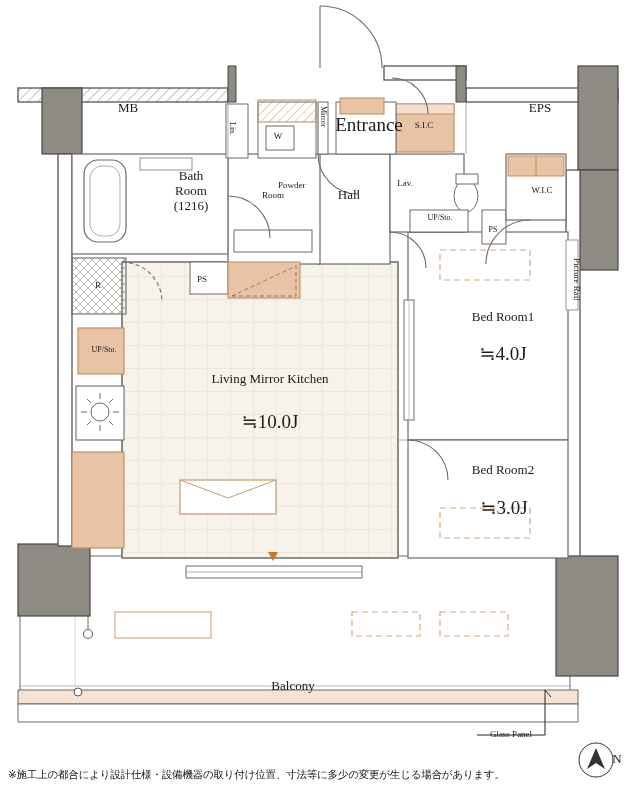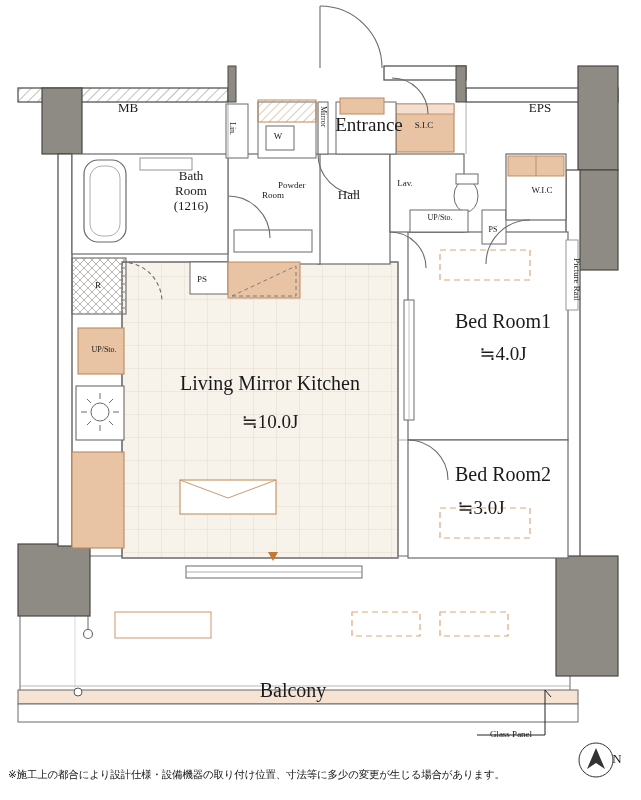--- a/index.html
+++ b/index.html
@@ -3,21 +3,21 @@
 <meta charset="utf-8">
 <style>
   html,body{margin:0;padding:0;background:#ffffff;}
   body{width:641px;height:800px;position:relative;font-family:"Liberation Serif",serif;color:#1a1a1a;overflow:hidden;}
   #plan{position:absolute;left:0;top:0;width:641px;height:800px;}
   .lbl{position:absolute;text-align:center;line-height:1.15;white-space:nowrap;}
   .lbl.small{font-size:9px;}
   .lbl.tiny{font-size:8px;}
   .lbl.med{font-size:13px;}
   .lbl.big{font-size:19px;}
-  .lbl.xbig{font-size:20px;}
+  .lbl.xbig{font-size:13px;}
   .vert{writing-mode:vertical-rl;text-orientation:mixed;white-space:nowrap;}
   .note{position:absolute;left:8px;top:768px;font-size:10.5px;font-family:"DejaVu Sans",sans-serif;color:#111;letter-spacing:-0.2px;}
 </style>
 </head>
 <body>
 
 <svg id="plan" viewBox="0 0 641 800" xmlns="http://www.w3.org/2000/svg">
   <defs>
     <pattern id="hatch" width="7" height="7" patternTransform="rotate(45)" patternUnits="userSpaceOnUse">
       <line x1="0" y1="0" x2="0" y2="7" stroke="#8d8a85" stroke-width="1.1"></line>
@@ -211,19 +211,19 @@
 Room
 (1216)</span></div>
 <div class="lbl small" style="left:190px;top:274px;width:24px;">PS</div>
 <div class="lbl small" style="left:88px;top:280px;width:20px;">R</div>
 <div class="lbl tiny" style="left:78px;top:345px;width:52px;">UP/Sto.</div>
 <div class="lbl xbig" style="left:160px;top:372px;width:220px;">Living Mirror Kitchen</div>
 <div class="lbl big" style="left:210px;top:411px;width:120px;">≒10.0J</div>
 <div class="lbl xbig" style="left:423px;top:310px;width:160px;">Bed Room1</div>
 <div class="lbl big" style="left:443px;top:343px;width:120px;">≒4.0J</div>
 <div class="lbl xbig" style="left:423px;top:463px;width:160px;">Bed Room2</div>
-<div class="lbl big" style="left:421px;top:497px;width:120px;">≒3.0J</div>
+<div class="lbl big" style="left:444px;top:497px;width:120px;">≒3.0J</div>
 <div class="lbl small vert" style="left:572px;top:258px;">Picture Rail</div>
 <div class="lbl xbig" style="left:233px;top:648px;width:120px;margin-top:31px;">Balcony</div>
 <div class="lbl small" style="left:471px;top:729px;width:80px;">Glass Panel</div>
 <div class="lbl med" style="left:610px;top:752px;width:14px;">N</div>
 
 <div class="note">※施工上の都合により設計仕様・設備機器の取り付け位置、寸法等に多少の変更が生じる場合があります。</div>
 
 </body></html>

